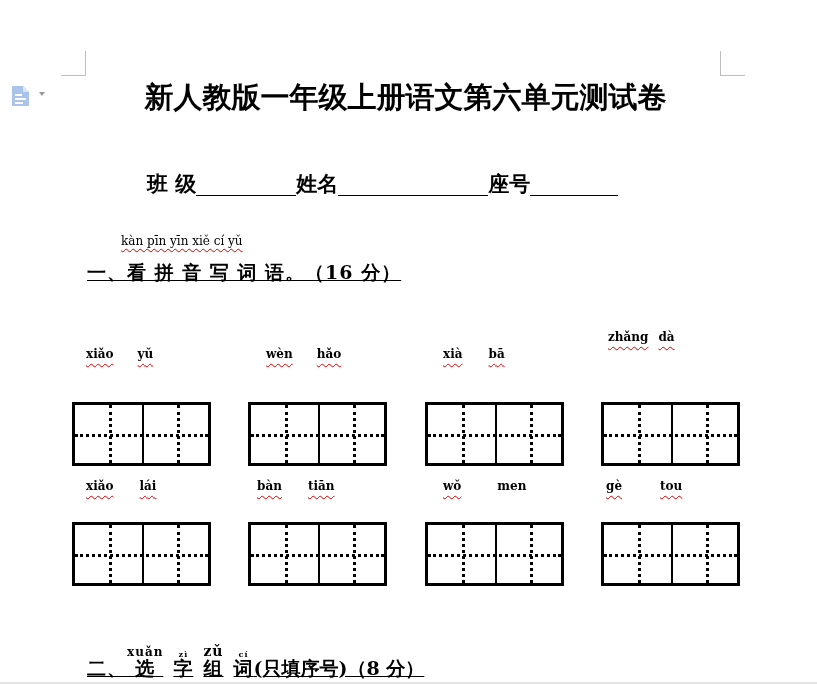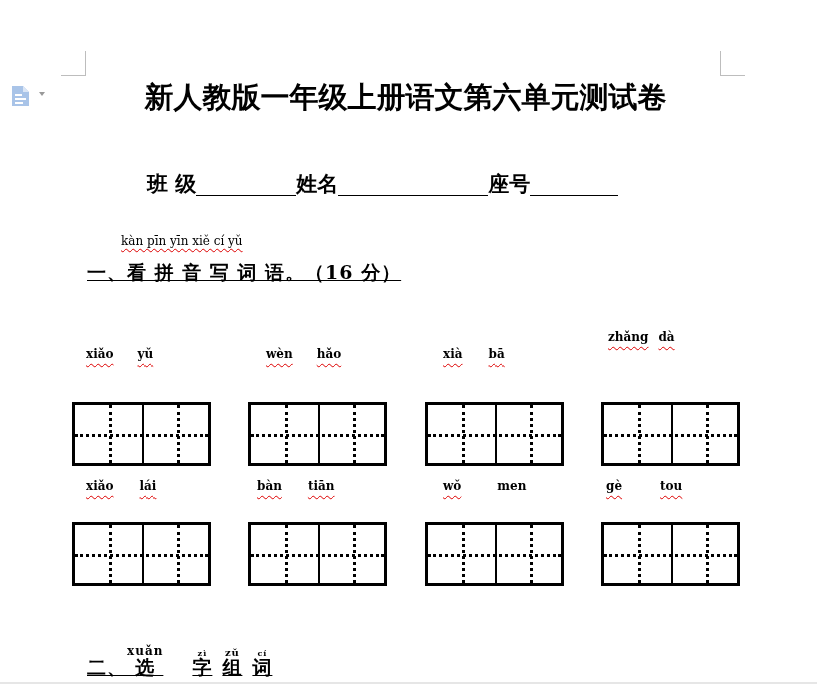--- a/index.html
+++ b/index.html
@@ -138,18 +138,19 @@
 <div class="grid" style="left:601px; top:522px;">
   <div class="dv" style="left:34px"></div>
     <div class="mid"></div>
     <div class="dv" style="left:102px"></div>
     <div class="dh"></div>
 </div>
 
 <div class="abs section-head" style="left:87px; top:645px; display:flex; align-items:flex-end;">
   <span>二、</span>
   <ruby style="margin-right:10px;"><span>选</span><rt style="font-size:12px;">xuǎn</rt></ruby>
-  <ruby style="margin-right:10px;margin-left:19px;"><span>字</span><rt style="font-size:8px;">zì</rt></ruby>
-  <ruby style="margin-right:10px;"><span>组</span><rt style="font-size:10px;">zǔ</rt></ruby>
+  <ruby style="margin-right:10px;"><span>字</span><rt style="font-size:8px;">zì</rt></ruby>
+  <ruby style="margin-right:10px;"><span>组</span><rt style="font-size:14px;">zǔ</rt></ruby>
   <ruby><span>词</span><rt style="font-size:8px;">cí</rt></ruby>
+  <span style="letter-spacing:0;">(只填序号)（8 分）</span>
 </div>
 
 <div class="abs bottom-bar"></div>
 
 </body></html>

